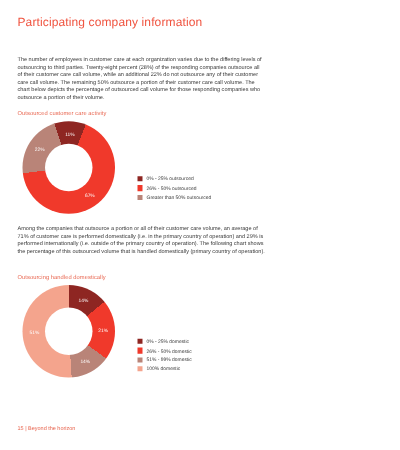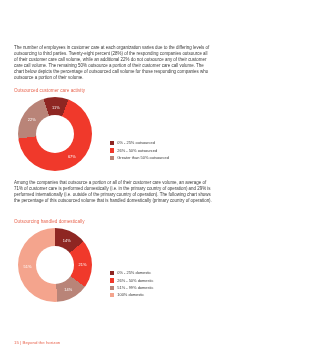--- a/index.html
+++ b/index.html
@@ -128,20 +128,21 @@
     font-size: 4.4px;
     color: #E8654F;
     white-space: nowrap;
   }
 </style>
 </head>
 <body>
 
 <div class="page">
 
+  <div class="page-title">Participating company information</div>
 
   <div class="body-block" id="intro-paragraph">
     <p>The number of employees in customer care at each organization varies due to the differing levels of outsourcing to third parties. Twenty-eight percent (28%) of the responding companies outsource all of their customer care call volume, while an additional 22% do not outsource any of their customer care call volume. The remaining 50% outsource a portion of their customer care call volume. The chart below depicts the percentage of outsourced call volume for those responding companies who outsource a portion of their volume.</p>
   </div>
 
   <div class="chart-caption" id="caption-1">Outsourced customer care activity</div>
 
   <div class="chart-wrap" id="chart-1-wrap">
     <div class="donut" id="donut-1" style="background: conic-gradient(from -18deg, rgb(142, 38, 34) 0deg, rgb(142, 38, 34) 39.6deg, rgb(240, 57, 43) 39.6deg, rgb(240, 57, 43) 280.8deg, rgb(185, 132, 120) 280.8deg, rgb(185, 132, 120) 360deg);">
       <div class="hole"></div>

